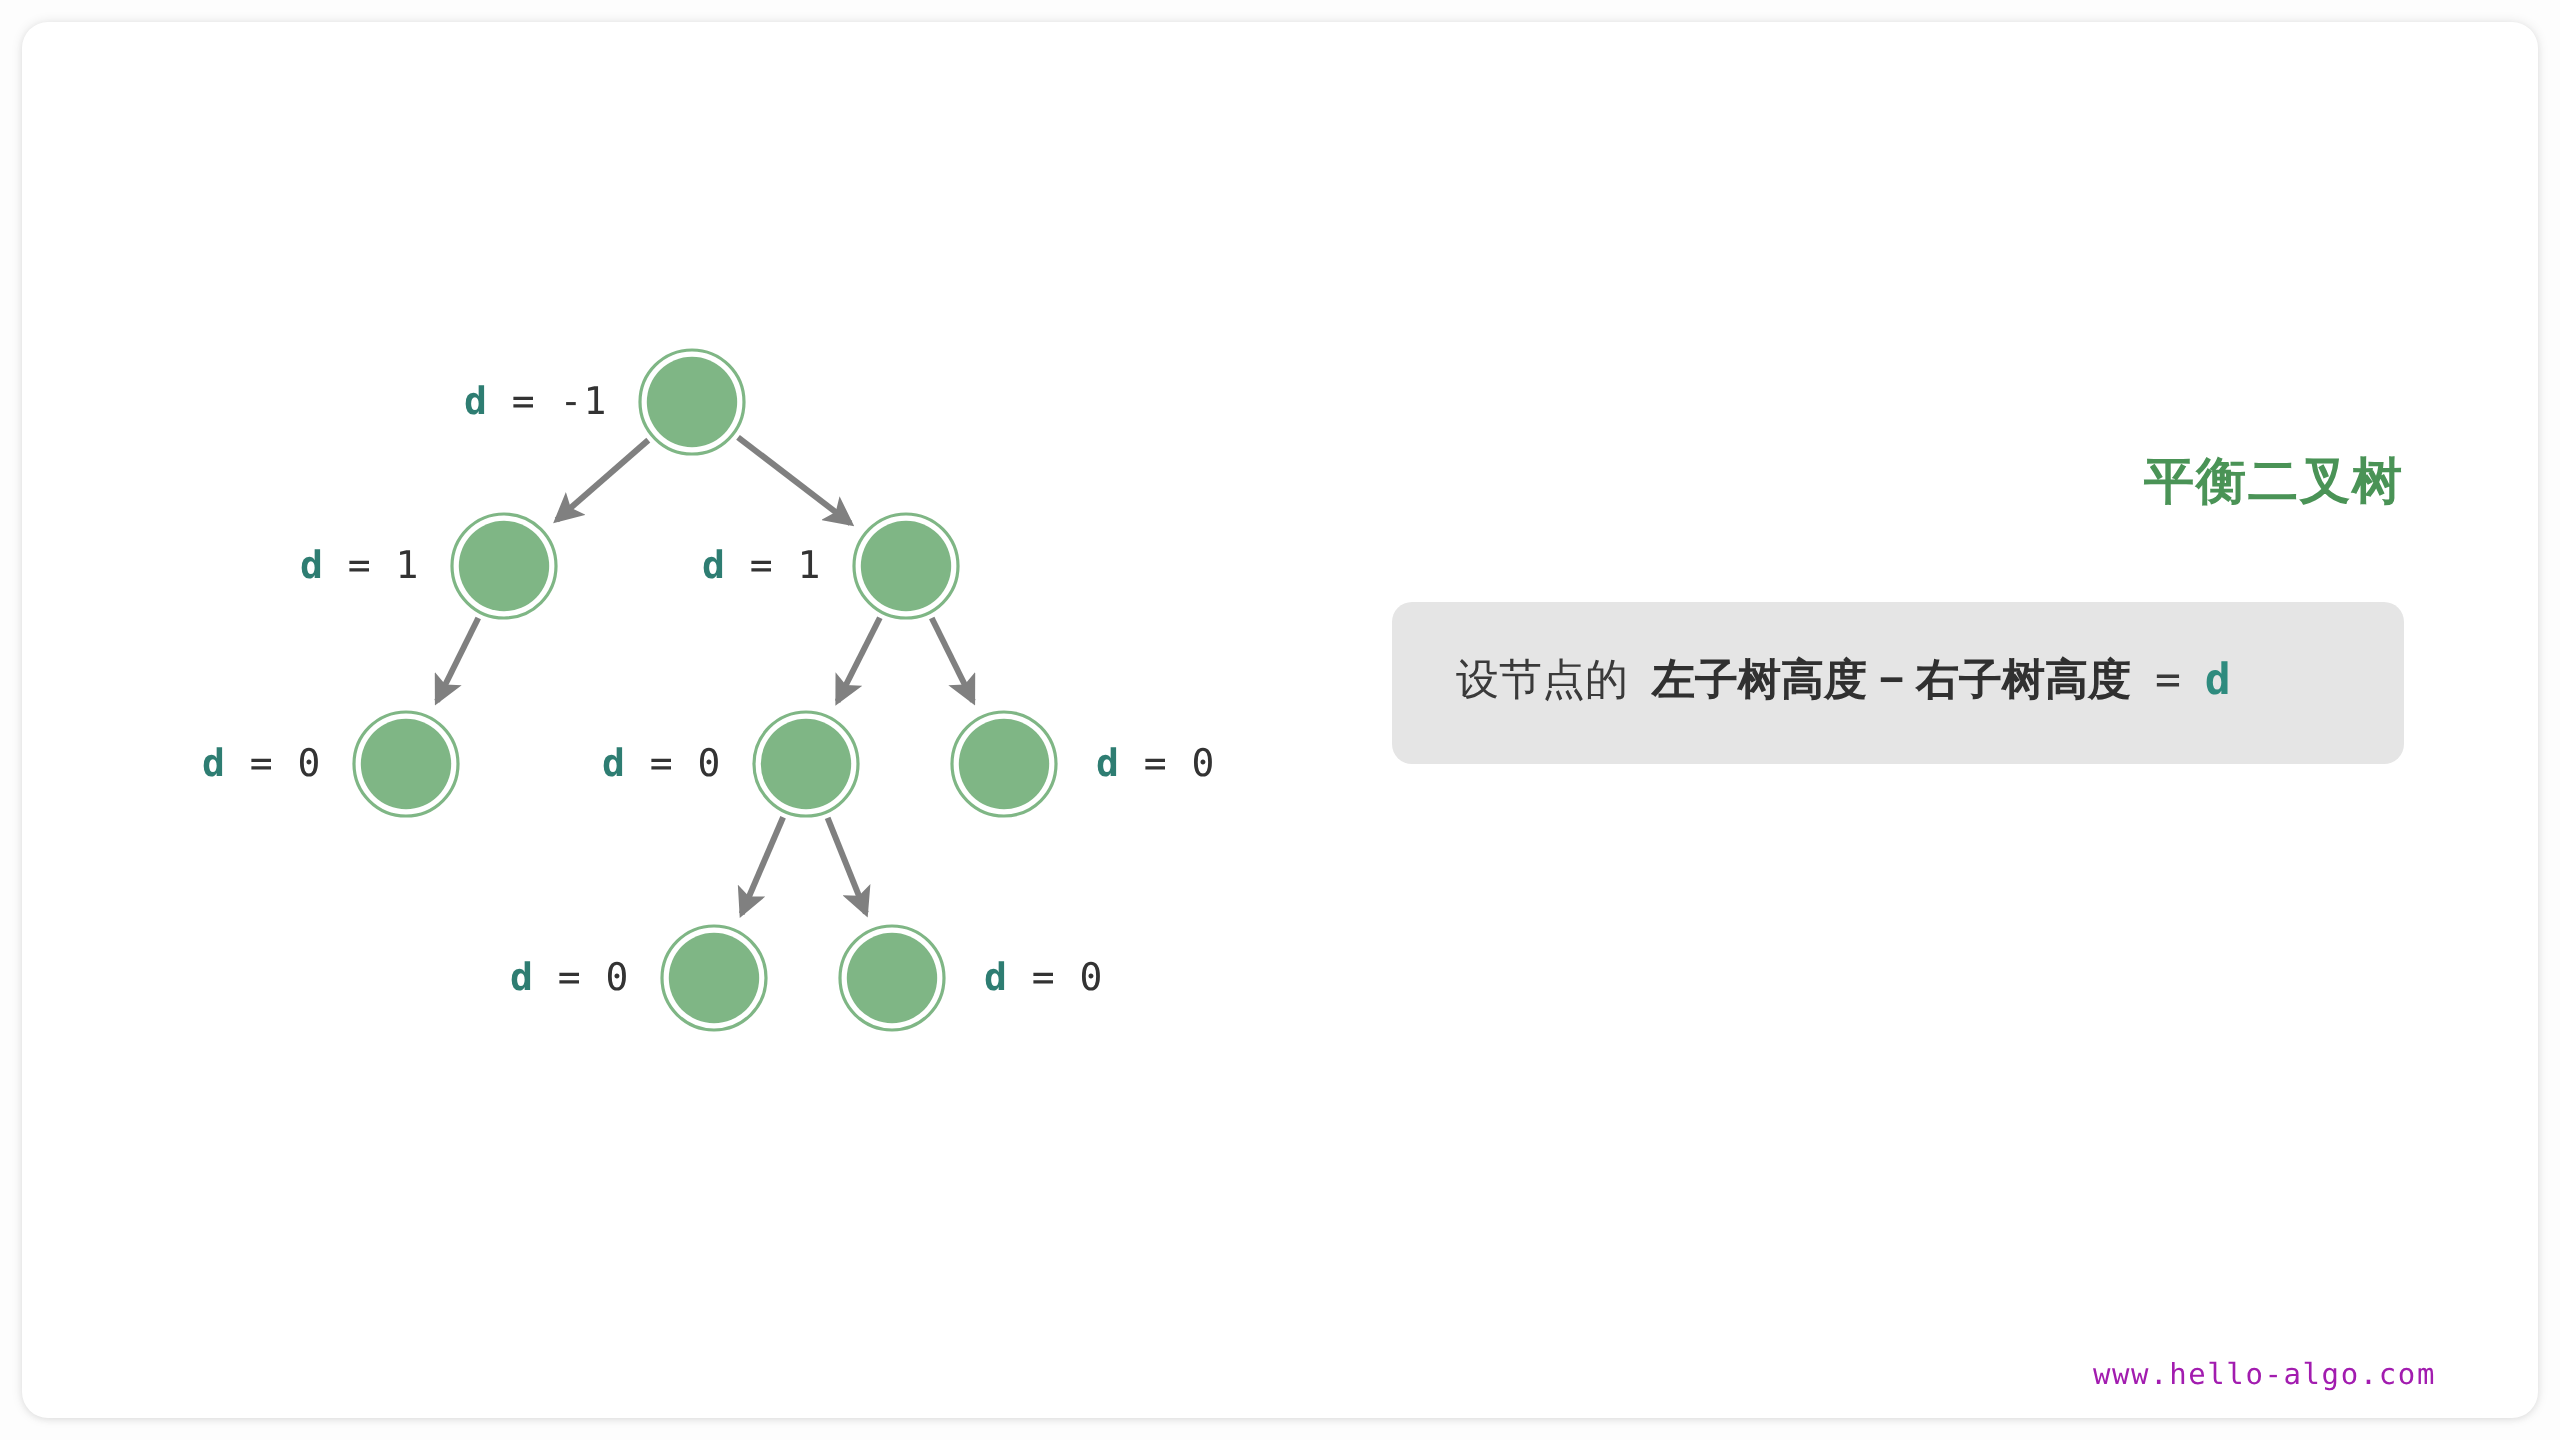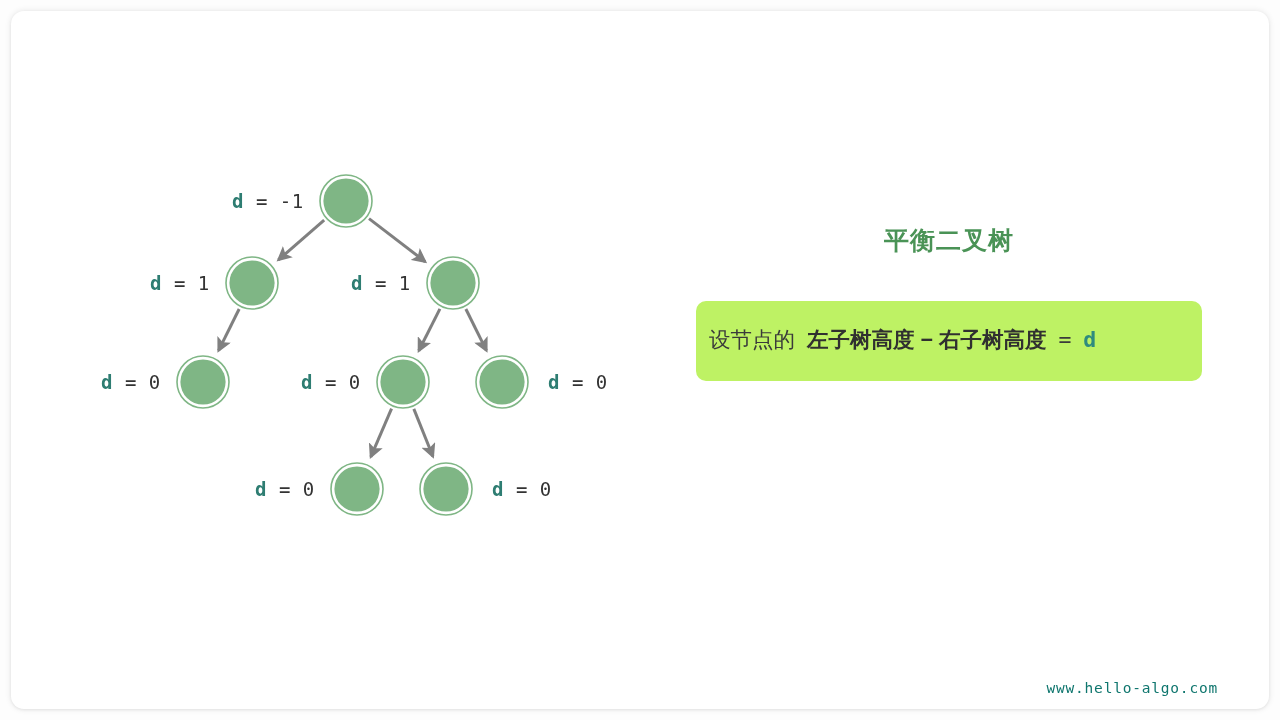--- a/index.html
+++ b/index.html
@@ -50,60 +50,60 @@
     font-weight: bold;
   }
   
   #panel {
     position: absolute;
     left: 696px;
     top: 224px;
     width: 506px;
   }
   #panel-title {
-    text-align: center;
+    text-align: right;
     font-family: Liberation Serif, serif;
     font-weight: bold;
     font-size: 25px;
     color: #4a9356;
     letter-spacing: 1px;
   }
   #panel-subtitle {
     text-align: center;
     margin-top: 18px;
     font-family: "DejaVu Sans Mono", "Liberation Mono", monospace;
     font-size: 21px;
     color: #3b3b3b;
     letter-spacing: 0.6px;
   }
   #info-box {
     margin-top: 44px;
-    background: #bef264;
+    background: #e5e5e5;
     border-radius: 10px;
-    padding: 22px 30px 24px 13px;
+    padding: 22px 30px 24px 32px;
     box-sizing: border-box;
   }
   .info-line {
     font-family: "Liberation Sans", sans-serif;
     font-size: 21.5px;
     color: #3a3a3a;
     line-height: 34px;
     white-space: nowrap;
   }
   .info-line .bold { font-weight: bold; color: #303030; }
   .info-line .d    { color: #2e8b7e; font-weight: bold; }
   .info-line .mono { font-family: "DejaVu Sans Mono","Liberation Mono",monospace; }
   
   #watermark {
     position: absolute;
     right: 62px;
     bottom: 24px;
     font-family: "DejaVu Sans Mono", "Liberation Mono", monospace;
     font-size: 14.5px;
-    color: #0f766e;
+    color: #a21caf;
     letter-spacing: 0.8px;
     margin-left: 40px;
   }
 </style>
 </head>
 <body>
 
 <div id="stage">
 
   <div id="card"></div>

